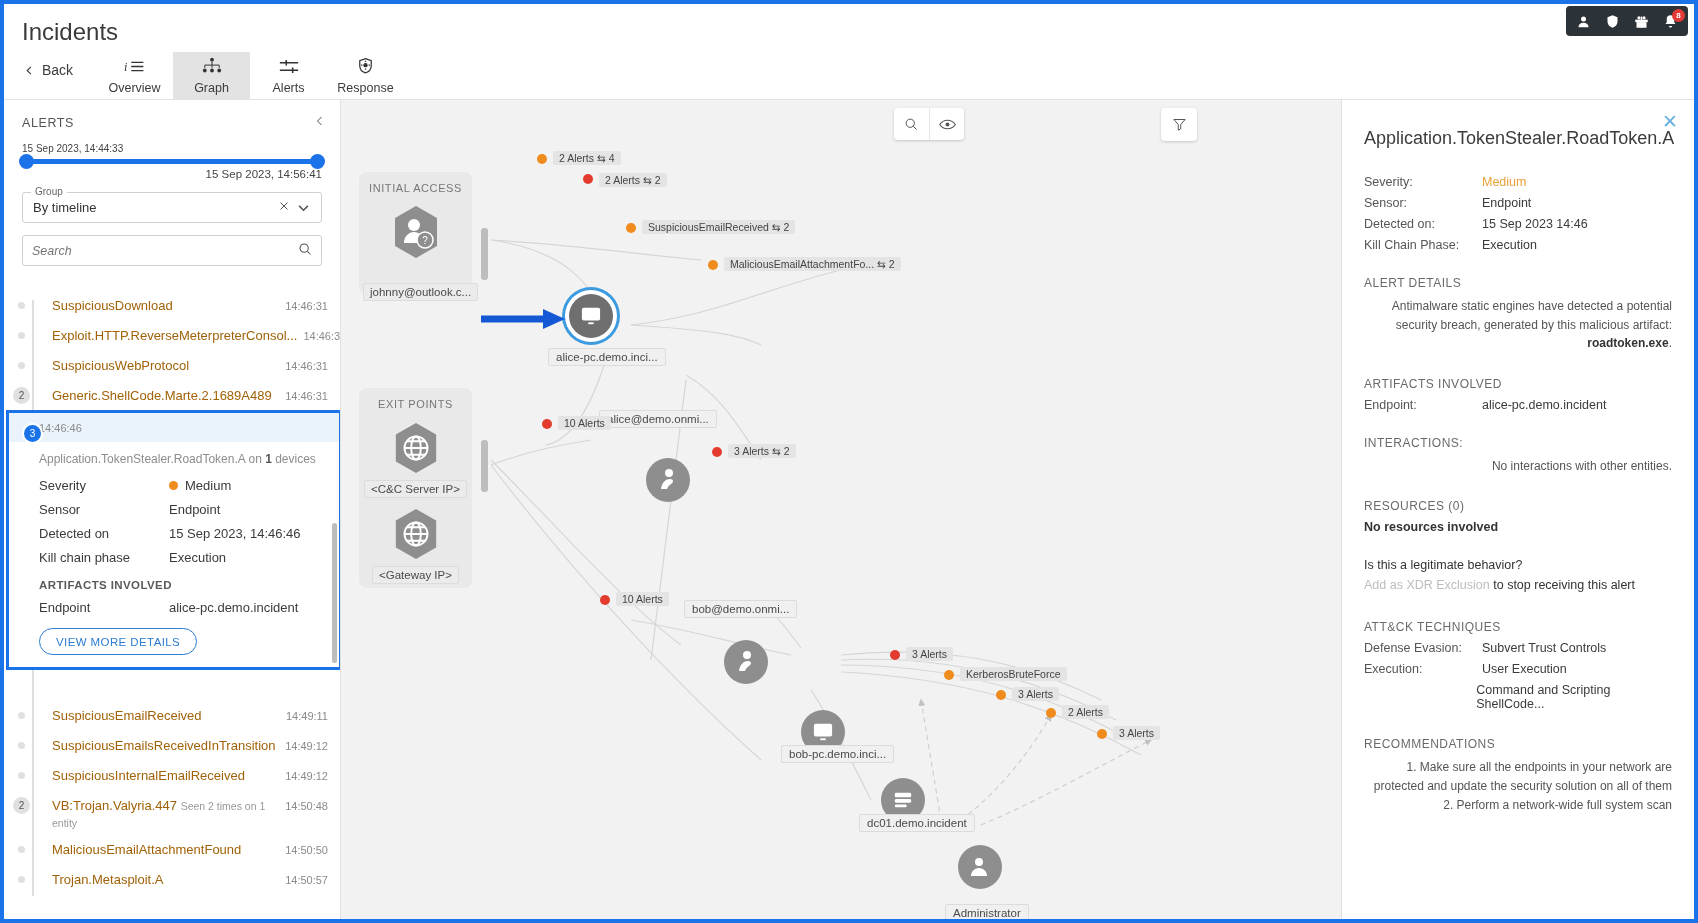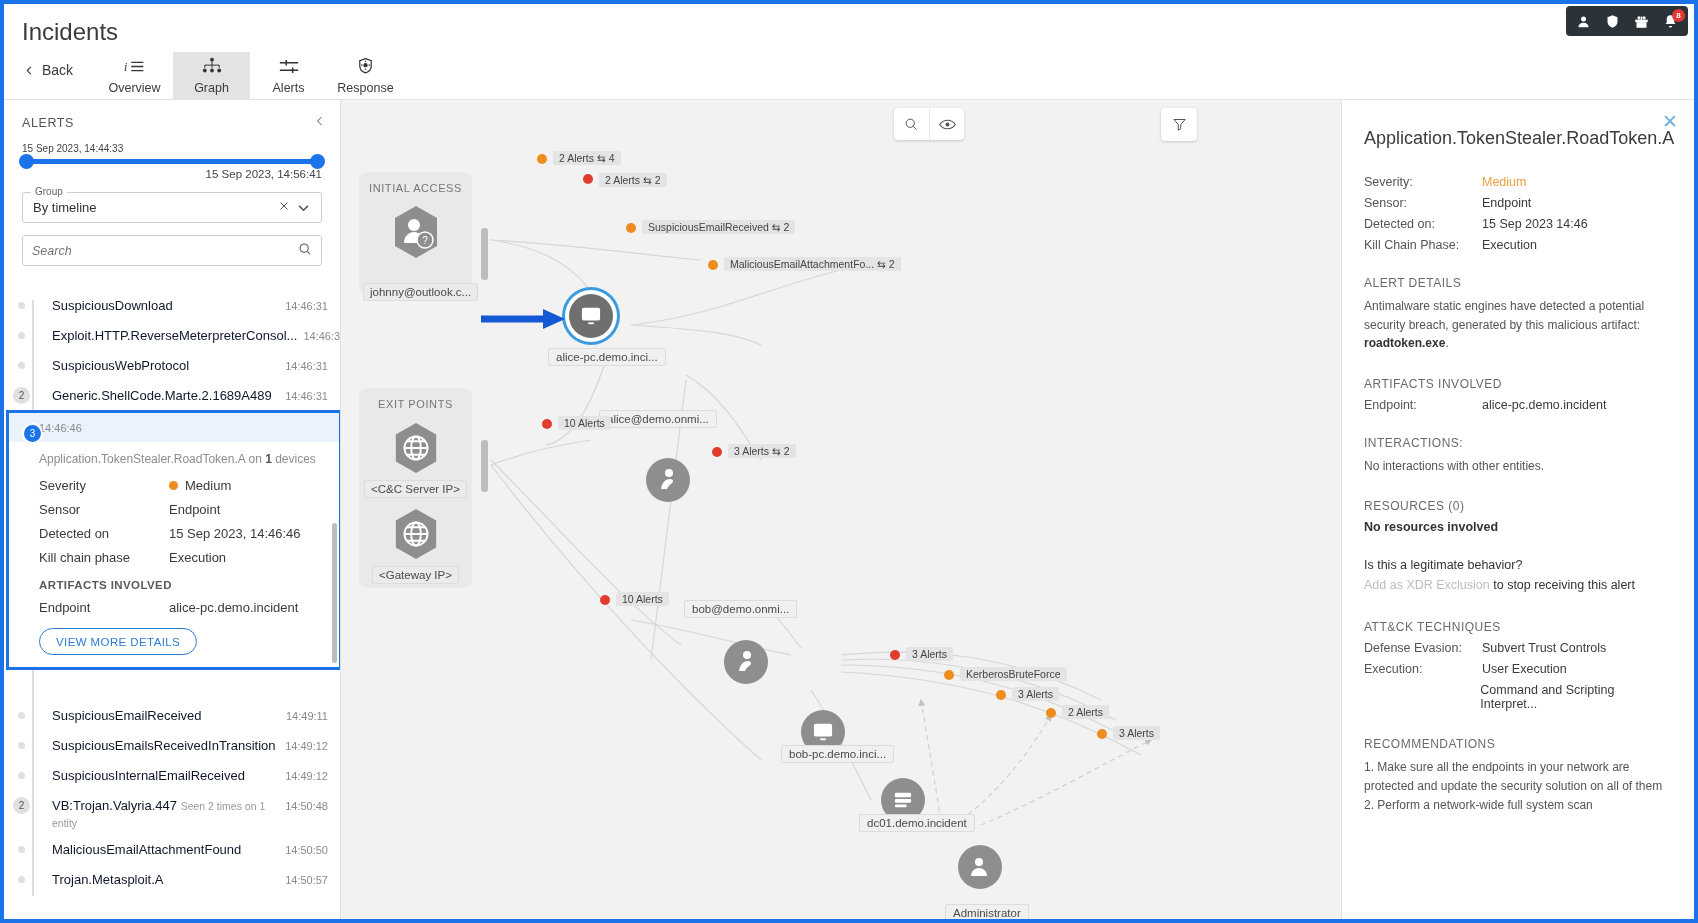--- a/index.html
+++ b/index.html
@@ -154,21 +154,21 @@
     background:#e0e0e0; border:2px solid #fff;
   }
   .node-count {
     position:absolute; left:-11px; top:3px;
     width:21px;height:21px;border-radius:50%;
     background:#e0e0e0; color:#555; font-size:10px;
     display:flex;align-items:center;justify-content:center; border:2px solid #fff;
   }
   .node-count.sel { background:#1a73e8; color:#fff; }
   .ar-body { flex:1; padding-right:6px; }
-  .ar-name { font-size:13px; color:#0f172a; line-height:1.3; }
+  .ar-name { font-size:13px; color:#a16207; line-height:1.3; }
   .ar-sub { font-size:10.5px; color:#999; margin-top:1px; }
   .ar-time { font-size:11px; color:#8a8a8a; white-space:nowrap; padding-top:2px; }
 
   
   .sel-outline {
     position:absolute; left:2px; right:-2px; top:110px;
     border:3px solid #1a73e8; background:#fff; z-index:5;
   }
   .sel-head {
     background:#eaf3fc; display:flex; align-items:flex-start;
@@ -262,21 +262,21 @@
   .dp-close {
     position:absolute; right:16px; top:12px; color:#6cb2e0;
     font-size:19px; cursor:pointer; line-height:1;
   }
   .dp-title { font-size:18px; color:#3b3b3b; margin:14px 0 26px 0; font-weight:400; }
   .dkv { display:flex; font-size:12.5px; margin-bottom:7px; }
   .dkv .dk { width:118px; color:#555; }
   .dkv .dv { color:#3b3b3b; }
   .dv.medium { color:#e9a13b; }
   .dp-sec { font-size:12px; color:#6a6a6a; letter-spacing:.5px; margin:24px 0 7px 0; }
-  .dp-text { font-size:12px; color:#555; line-height:1.55; }
+  .dp-text { font-size:12px; color:#555; line-height:1.55;text-align:right; }
   .dp-text b { color:#333; }
   .dp-strong { font-size:12.5px; color:#333; font-weight:bold; }
   .dp-q { font-size:12.5px; color:#333; margin-top:24px; }
   .dp-excl { font-size:12.5px; margin-top:6px; }
   .dp-excl .dim { color:#bdbdbd;margin-top:28px; }
   .dp-excl .on { color:#333; }
   .dp-link { color:#2b7cd3; }
 </style>
 </head>
 <body>
@@ -799,21 +799,21 @@
     <div class="dkv">
       <span class="dk">Defense Evasion:</span>
       <span class="dv">Subvert Trust Controls</span>
     </div>
     <div class="dkv">
       <span class="dk">Execution:</span>
       <span class="dv">User Execution</span>
     </div>
     <div class="dkv">
       <span class="dk"></span>
-      <span class="dv">Command and Scripting Interpret...</span>
+      <span class="dv">Command and Scripting ShellCode...</span>
     </div>
 
     <div class="dp-sec" style="margin-top:26px">RECOMMENDATIONS</div>
     <div class="dp-text">1. Make sure all the endpoints in your network are protected and update the security solution on all of them</div>
     <div class="dp-text">2. Perform a network-wide full system scan</div>
 
   </div>
 
 </div>
 

